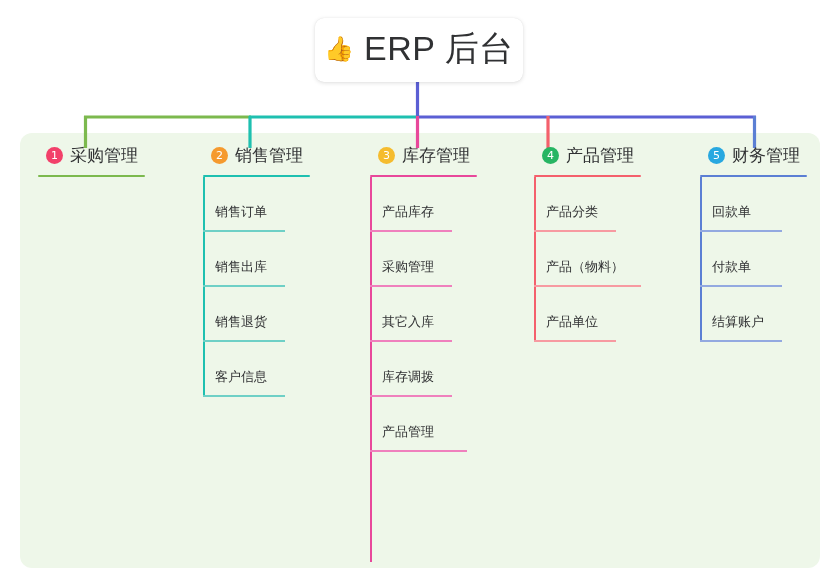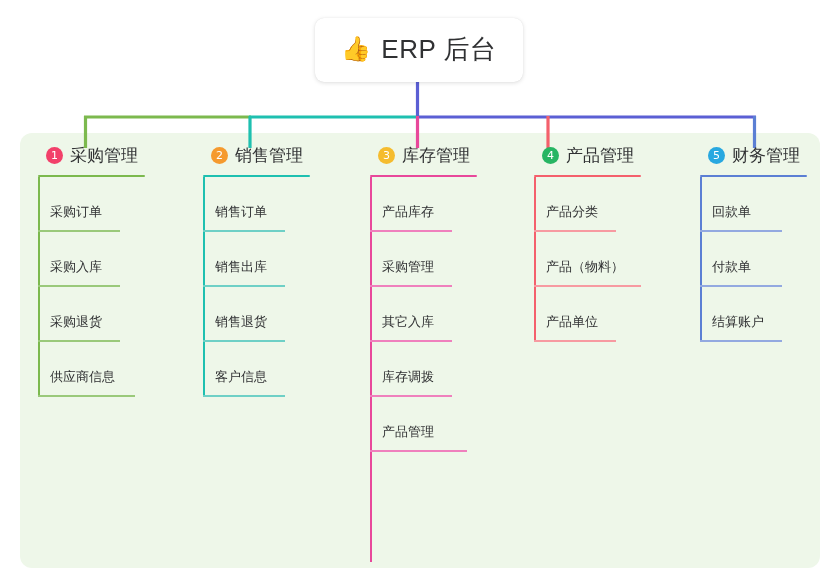--- a/index.html
+++ b/index.html
@@ -25,21 +25,21 @@
   }
   #root-card .root-inner{
     display:flex;align-items:center;gap:10px;
     transform:translateY(-1px);
   }
   #root-card .emoji{
     font-size:24px;line-height:1;
     font-family:"DejaVu Sans",sans-serif;
   }
   #root-card .root-title{
-    font-size:26px;color:#303133;letter-spacing:0.5px;
+    font-size:34px;color:#303133;letter-spacing:0.5px;
     white-space:nowrap;
   }
 
   
   #panel{
     position:absolute;
     left:20px;top:133px;
     width:800px;height:435px;
     background:#eef7e9;
     border-radius:12px;
@@ -112,39 +112,20 @@
       <span class="root-title">ERP 后台</span>
     </div>
   </div>
 
   <div class="column" style="left:38px;width:150px;">
     <div class="col-head" style="padding-left:8px;">
       <span class="badge" style="background:#f2406a;">1</span>
       <span class="col-title">采购管理</span>
     </div>
     <div class="head-rule" style="background:#7cb94e;width:107px;"></div>
-    <div class="items" style="padding-left:0;">
-      <div class="spine" style="background:#7cb94e;height:220px;"></div>
-      <div class="item">
-        <span class="label">采购订单</span>
-        <span class="rule" style="background:#9ac97a;"></span>
-      </div>
-      <div class="item">
-        <span class="label">采购入库</span>
-        <span class="rule" style="background:#9ac97a;"></span>
-      </div>
-      <div class="item">
-        <span class="label">采购退货</span>
-        <span class="rule" style="background:#9ac97a;"></span>
-      </div>
-      <div class="item">
-        <span class="label">供应商信息</span>
-        <span class="rule" style="background:#9ac97a;width:97px;"></span>
-      </div>
-    </div>
   </div>
 
   <div class="column" style="left:203px;width:150px;">
     <div class="col-head" style="padding-left:8px;">
       <span class="badge" style="background:#f59a2e;">2</span>
       <span class="col-title">销售管理</span>
     </div>
     <div class="head-rule" style="background:#1ec0b0;width:107px;"></div>
     <div class="items" style="padding-left:0;">
       <div class="spine" style="background:#1ec0b0;height:220px;"></div>

